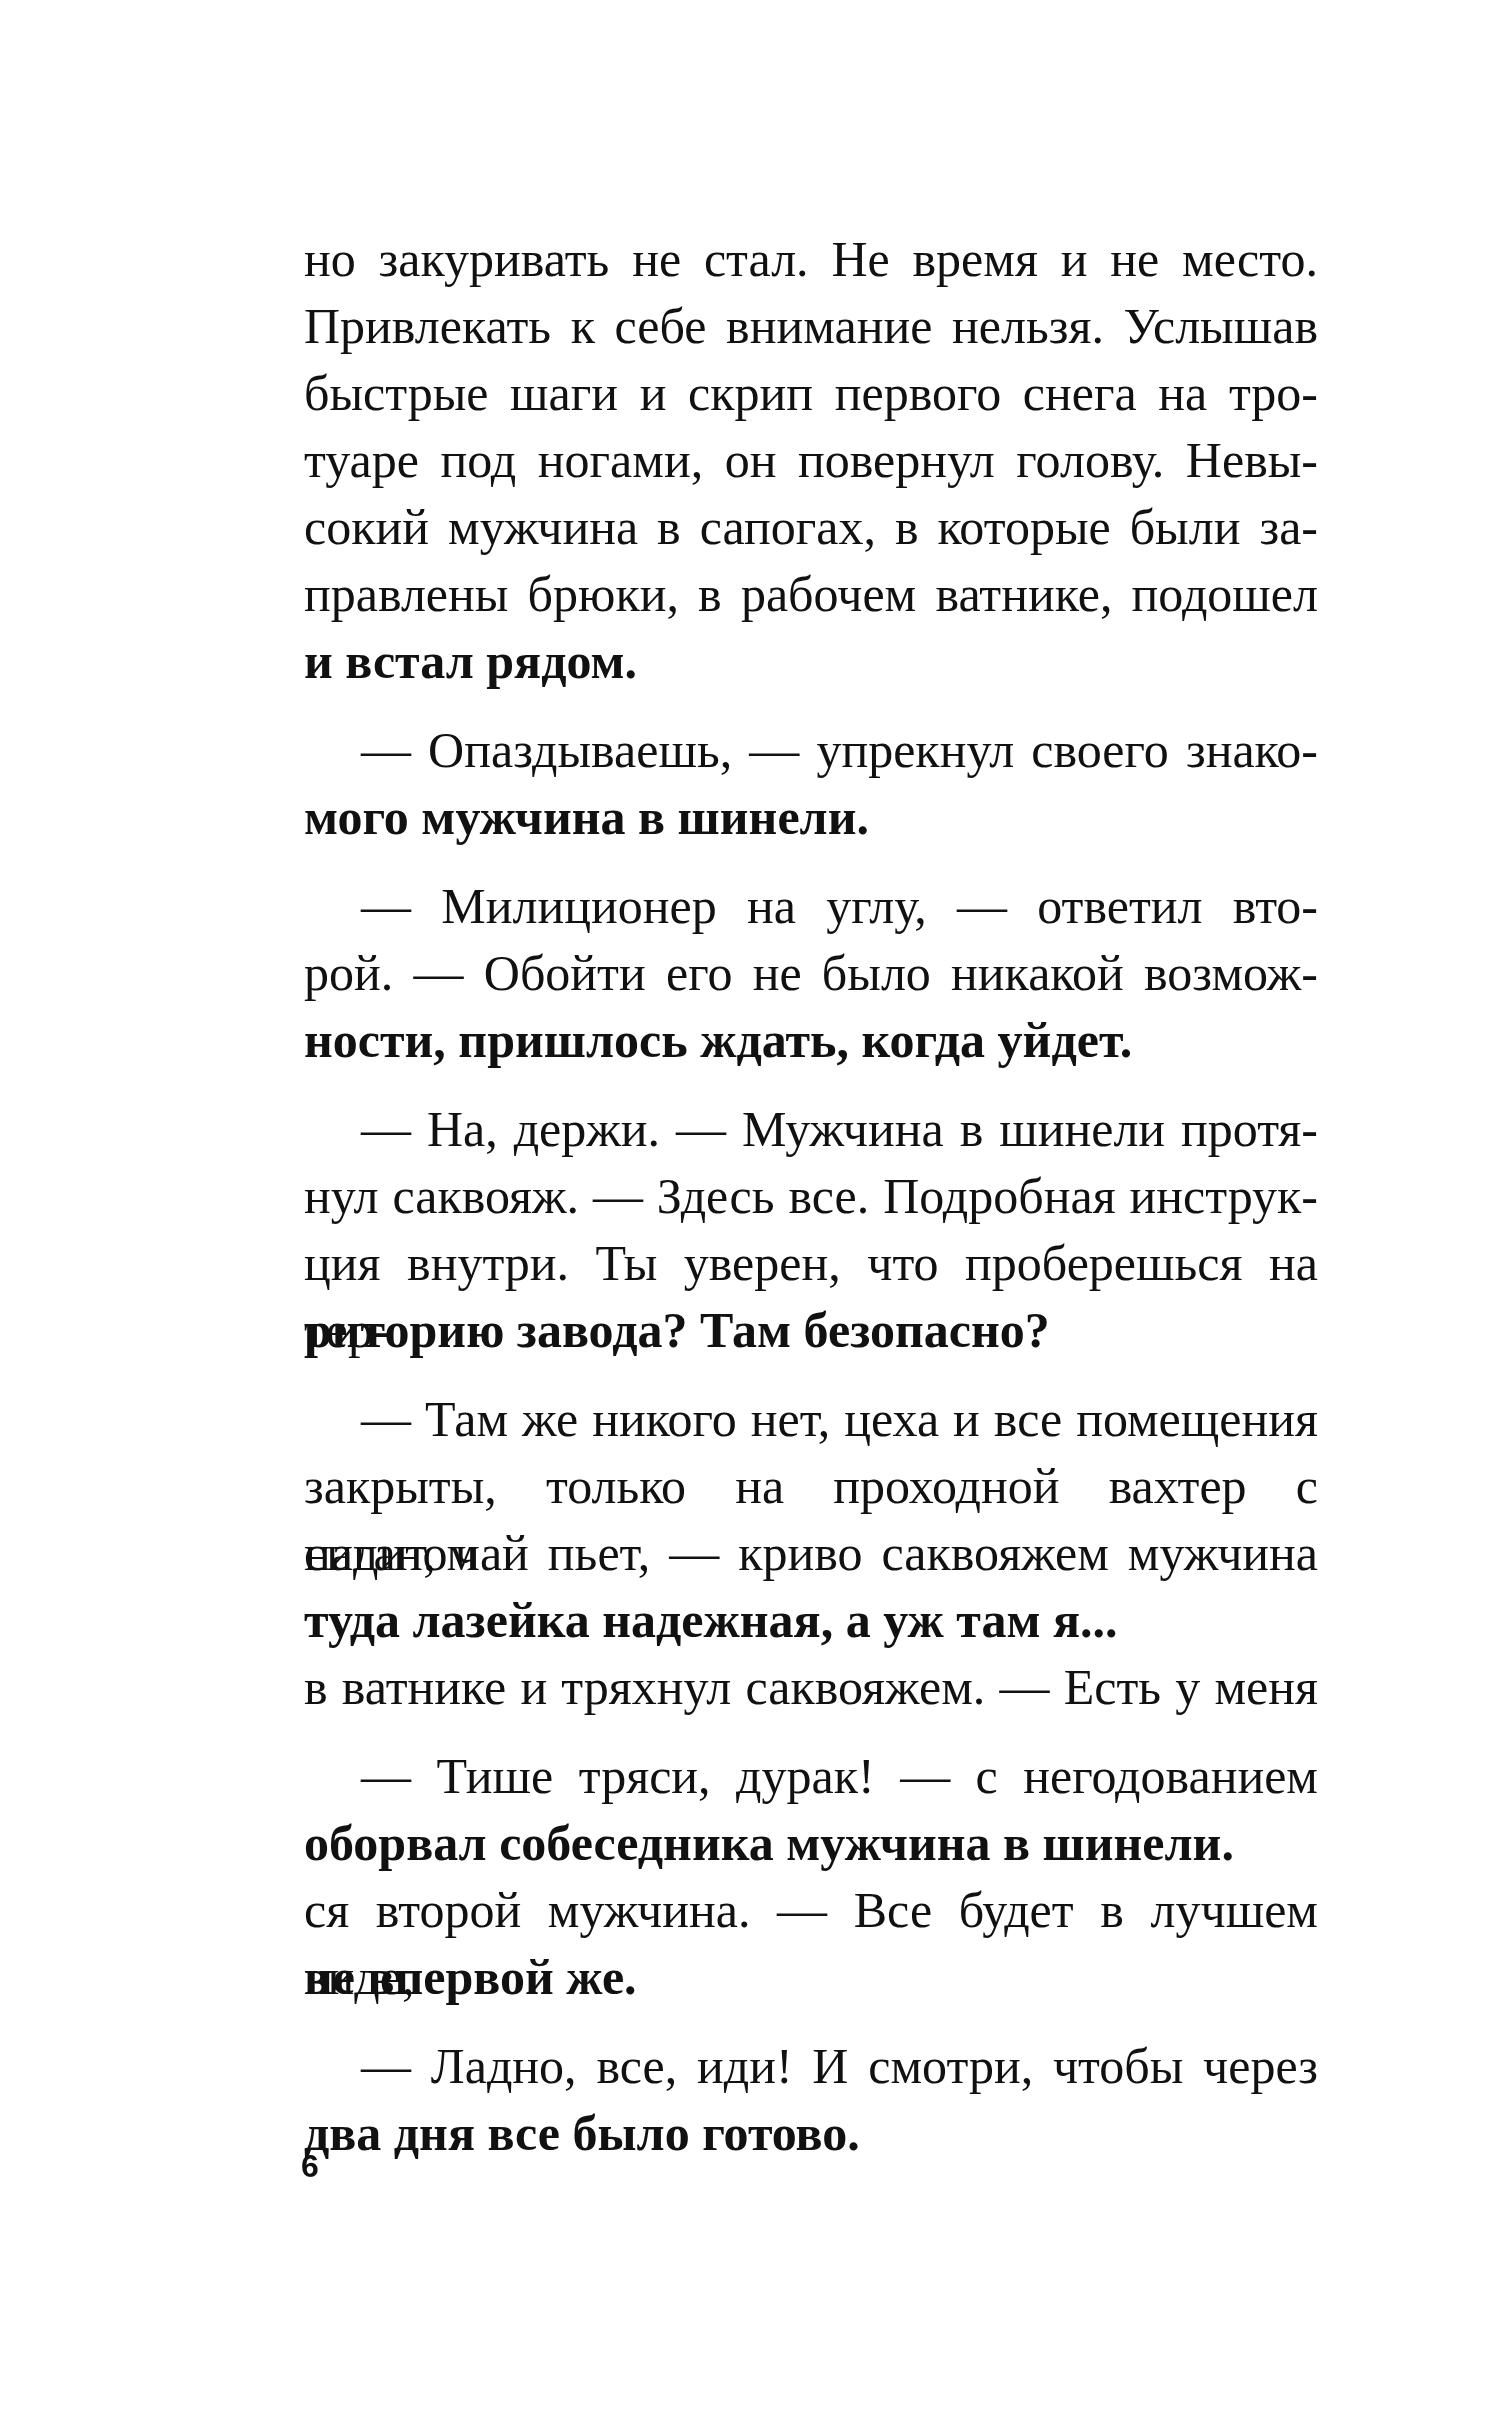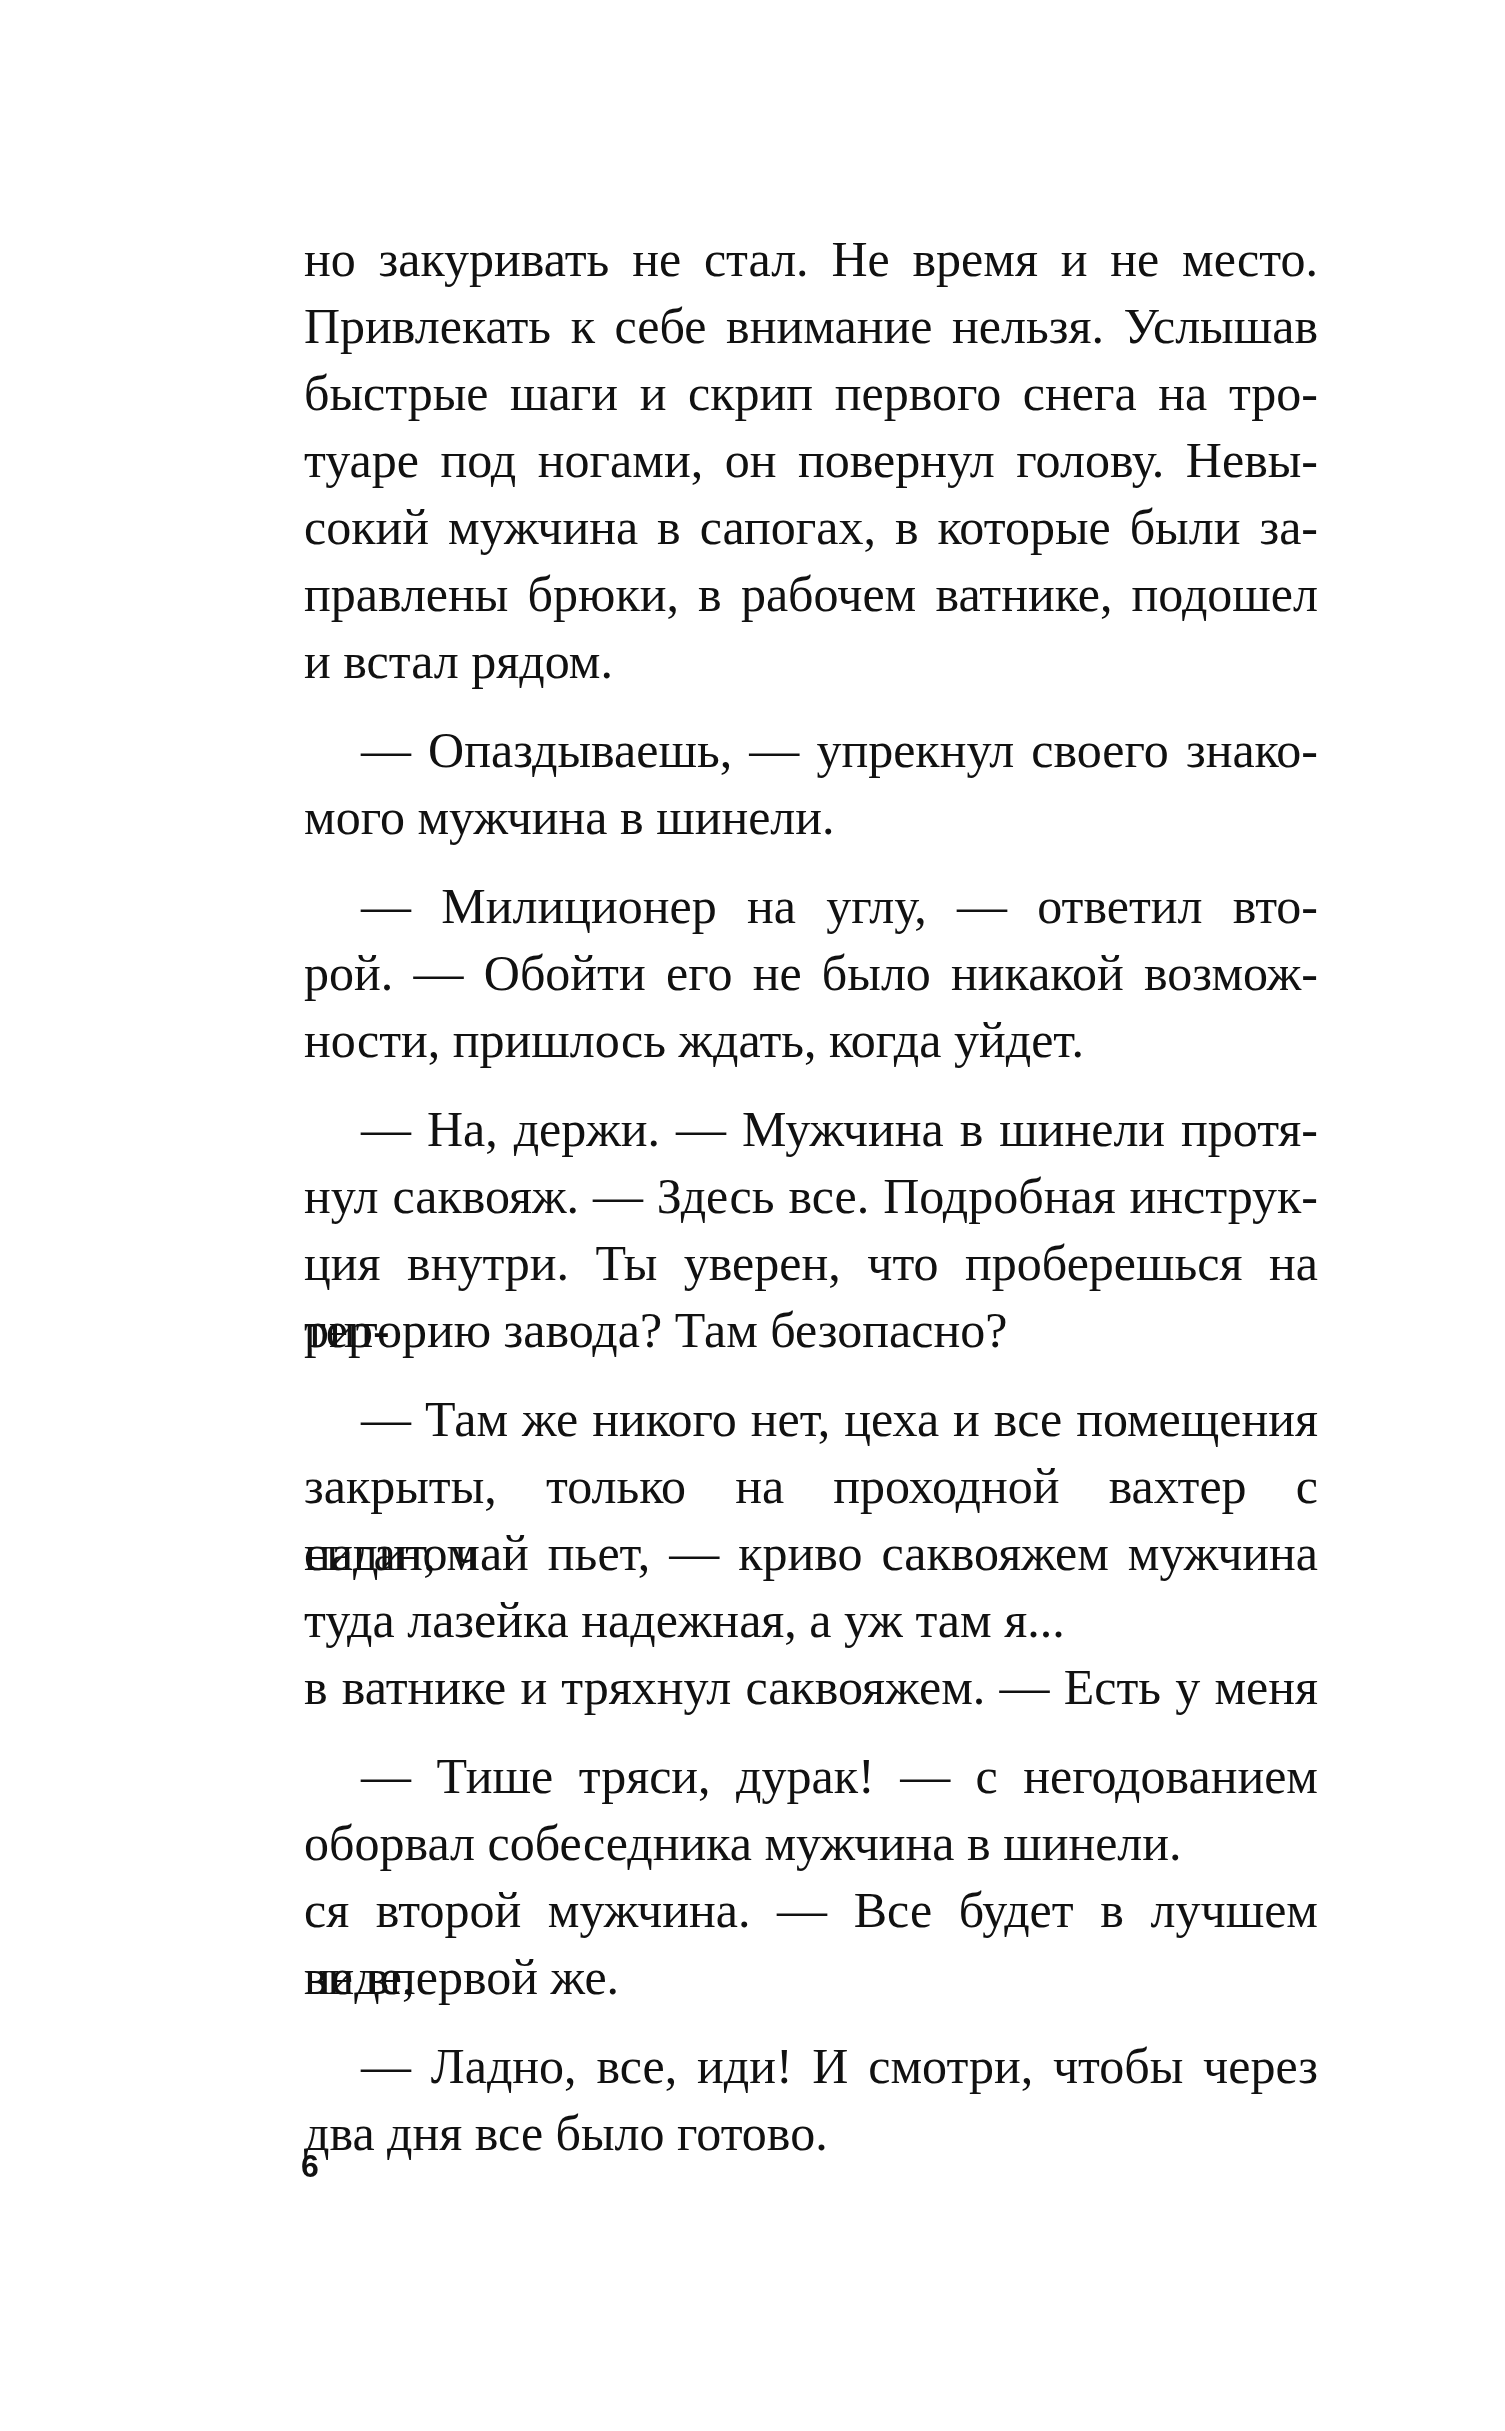--- a/index.html
+++ b/index.html
@@ -33,20 +33,21 @@
       white-space: normal;
       overflow: visible;
     }
     .line.indent {
       padding-left: 57px;
       margin-top: 22px;
     }
     .line.last {
       text-align: left;
       text-align-last: left;
+      font-weight: bold;
     }
     .page-number {
       position: absolute;
       left: 301px;
       top: 2150px;
       font-family: "Liberation Sans", "DejaVu Sans", sans-serif;
       font-weight: bold;
       font-size: 32px;
       line-height: 32px;
       color: #111111;

